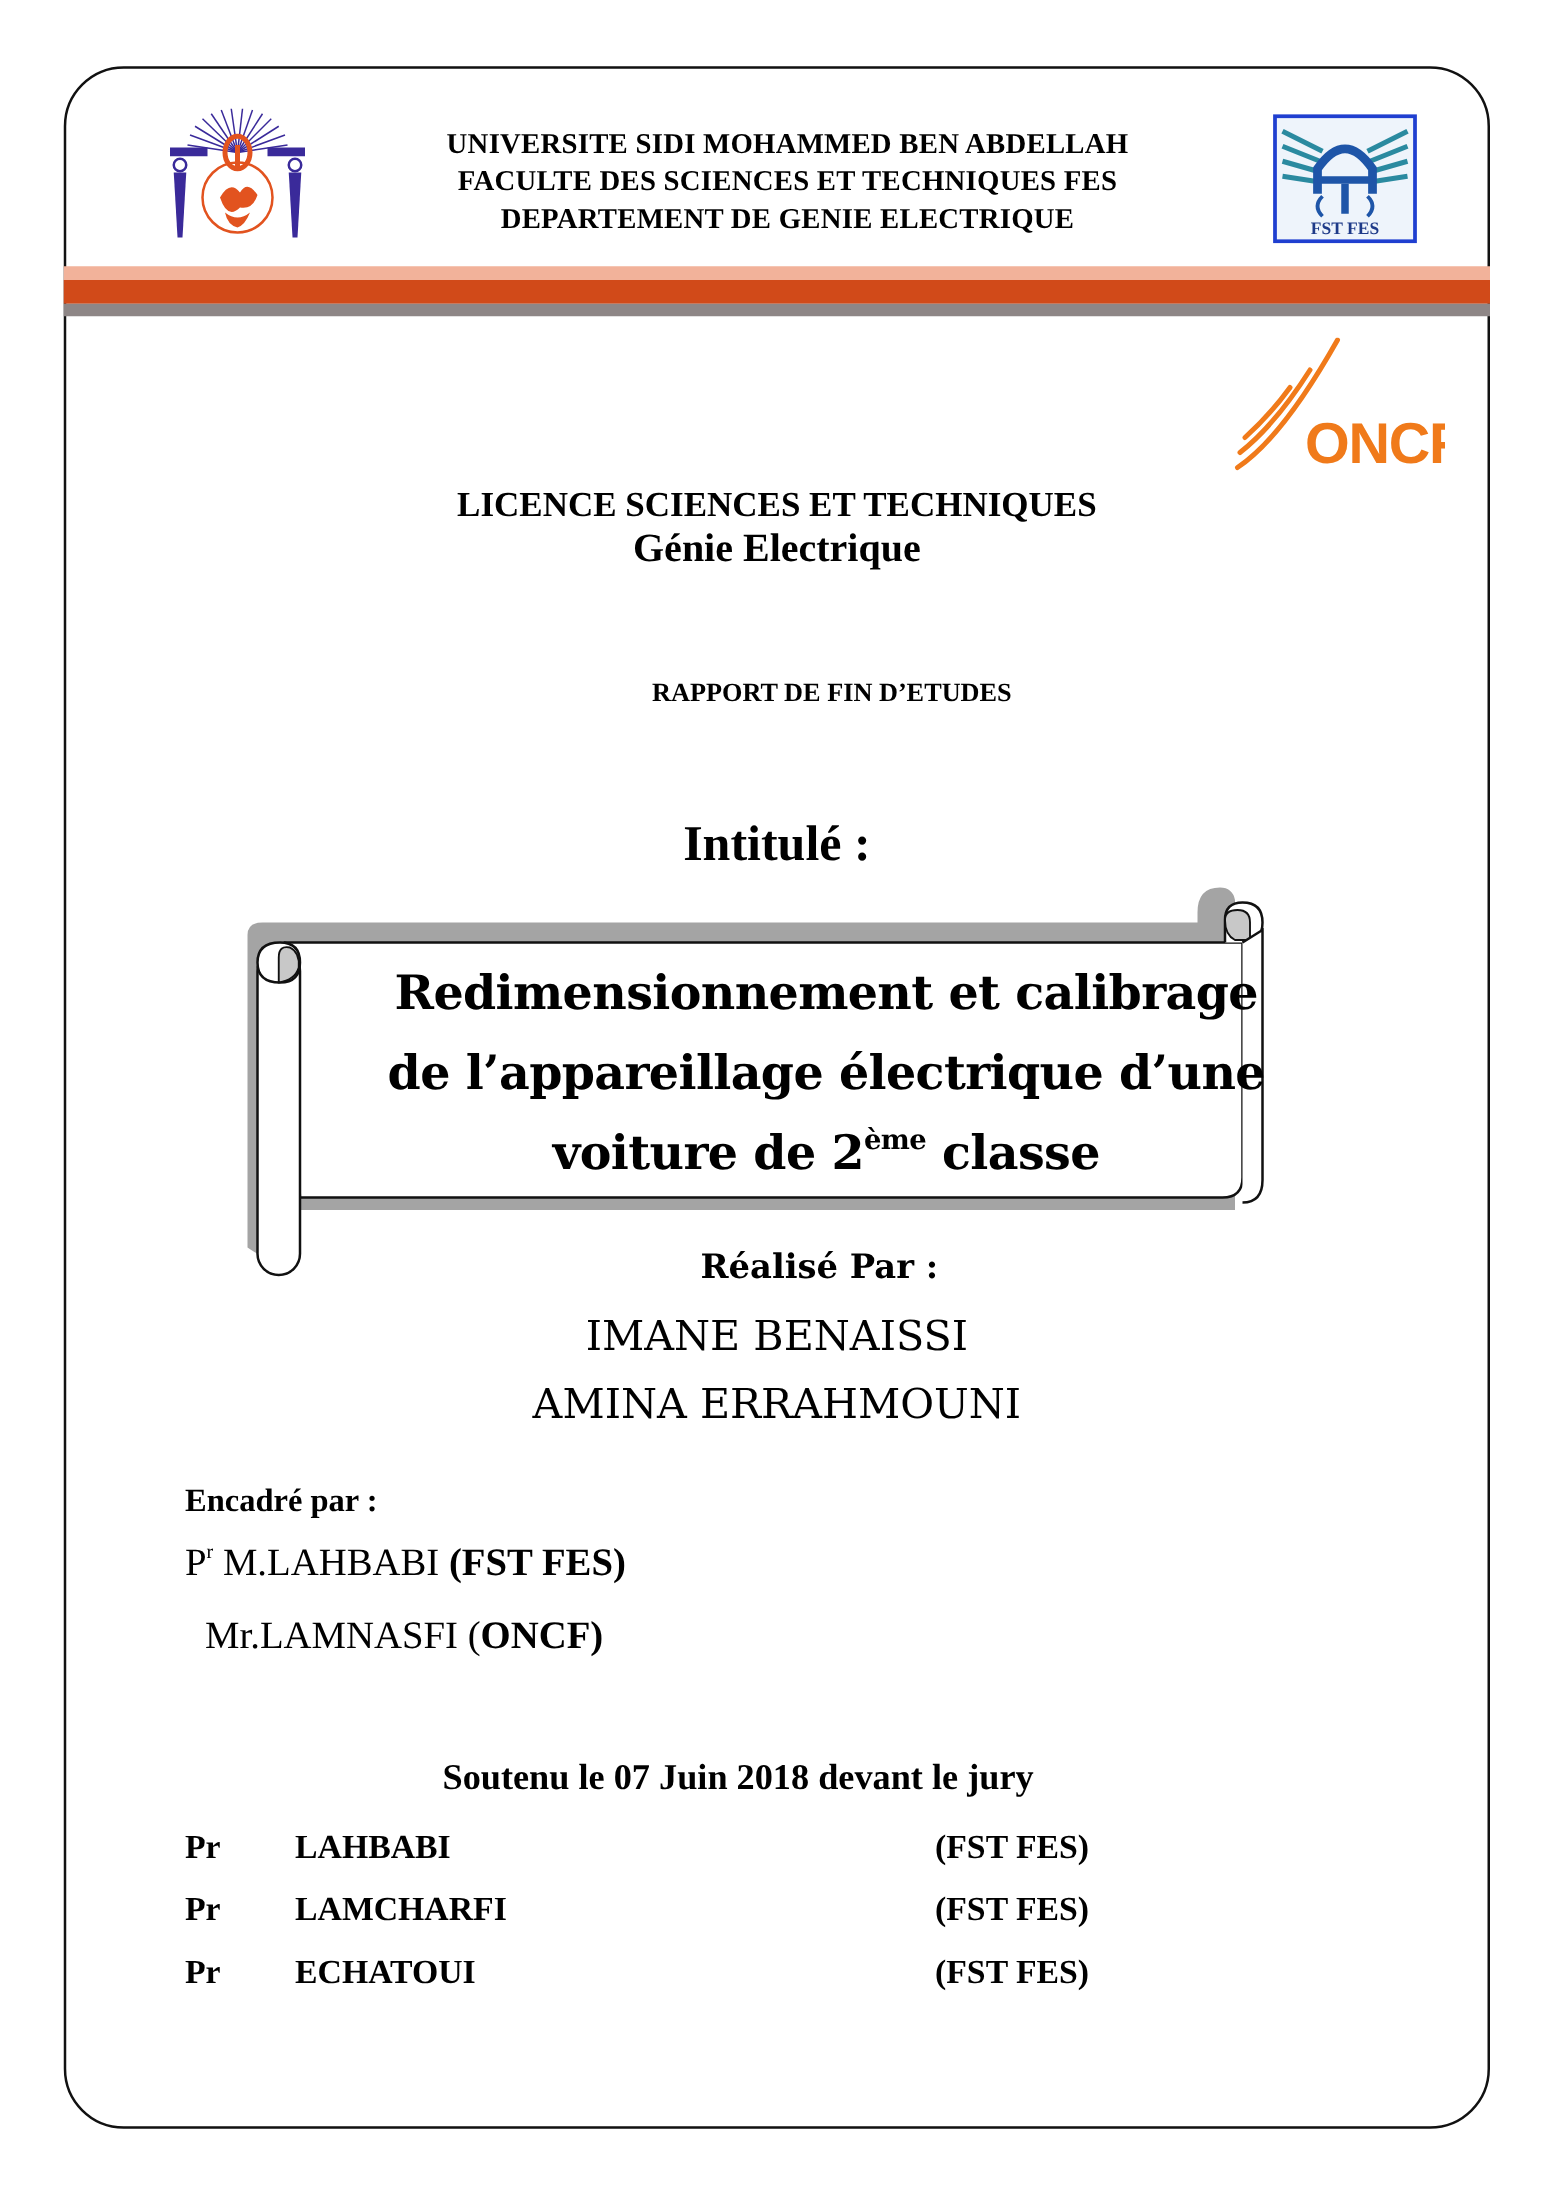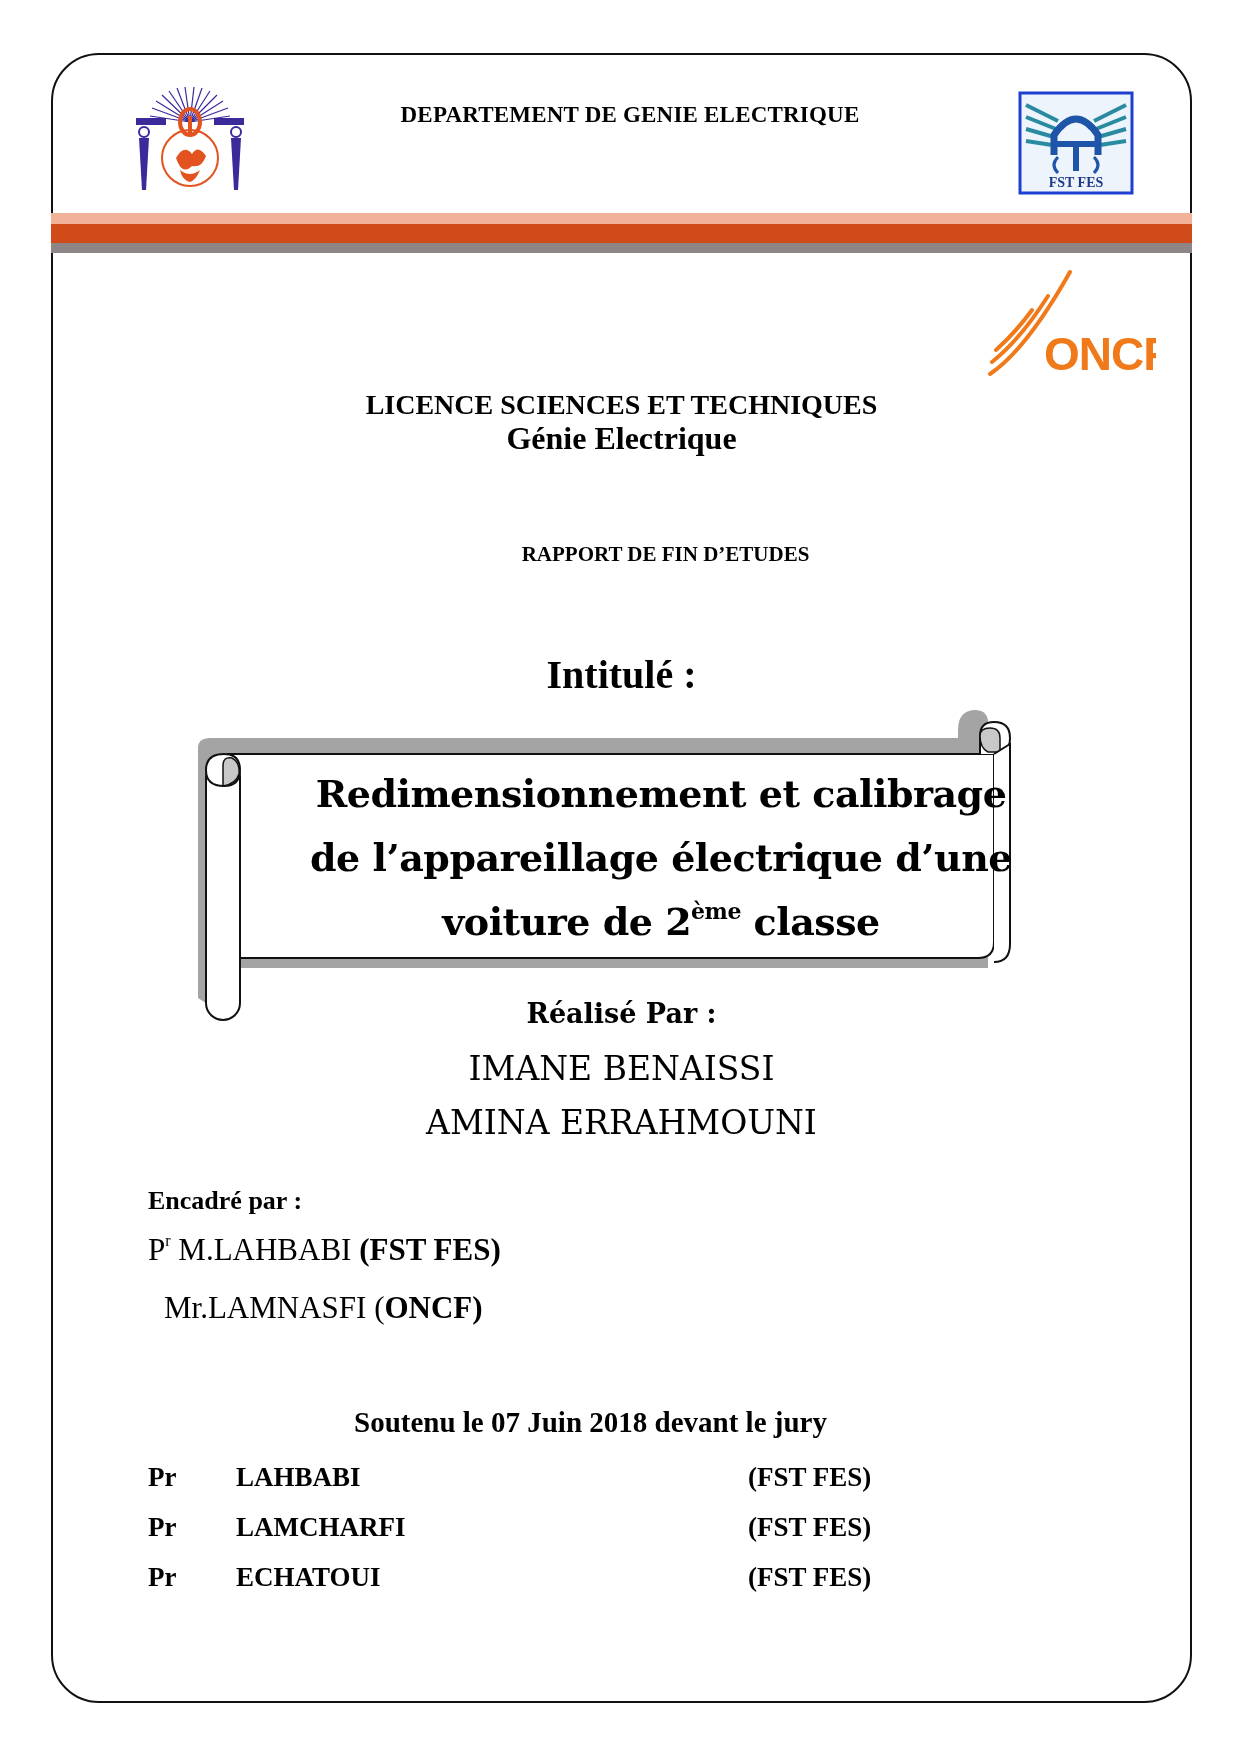--- a/index.html
+++ b/index.html
@@ -33,21 +33,21 @@
   .intitule { top: 657px; font-weight: bold; font-size: 40px; line-height: 36px; }
 
   .scroll-svg { position: absolute; left: 188px; top: 708px; width: 830px; height: 320px; }
   .title-box {
     position: absolute; left: 240px; width: 770px; top: 762px; text-align: center;
     font-family: "DejaVu Serif", serif; font-weight: bold; font-size: 38px; line-height: 64px; letter-spacing: -0.5px; margin-left: 36px;
   }
   .title-box div { white-space: nowrap; }
   .title-box sup { font-size: 22px; vertical-align: 16px; line-height: 0; }
 
-  .realise { top: 996px; font-weight: bold; font-size: 30px; line-height: 36px; font-family: "DejaVu Serif", serif; font-size: 27px; }
+  .realise { top: 996px; font-weight: bold; font-size: 30px; line-height: 36px; font-family: "DejaVu Serif", serif; font-size: 27px; padding-left: 34px; }
   .author { font-family: "DejaVu Serif", serif; font-size: 33px; line-height: 30px; }
   .author-1 { top: 1054px; }
   .author-2 { top: 1108px; }
 
   .encadre { position: absolute; left: 148px; top: 1186px; font-weight: bold; font-size: 26px; line-height: 30px; text-align: right; }
   .sup-line { position: absolute; white-space: nowrap; font-size: 31px; line-height: 36px; }
   .sup-1 { left: 148px; top: 1232px; }
   .sup-2 { left: 164px; top: 1290px; }
   .sup-line sup { font-size: 16px; vertical-align: 14px; line-height: 0; }
   .sup-line b { font-weight: bold; }
@@ -91,20 +91,22 @@
   <polygon points="5,52 15,52 12,104 8,104" fill="#3a2a9a"></polygon>
   <polygon points="97,52 107,52 104,104 100,104" fill="#3a2a9a"></polygon>
   <circle cx="56" cy="72" r="28" fill="#fff" stroke="#e2531f" stroke-width="2"></circle>
   <path d="M42 72 q8 -14 16 -4 q6 -10 14 2 q-4 12 -14 10 q-10 10 -16 -8z" fill="#e2531f"></path>
   <path d="M46 84 q10 8 20 0 q-4 10 -10 12 q-8 -2 -10 -12z" fill="#e2531f"></path>
   <ellipse cx="56" cy="36" rx="10" ry="13" fill="none" stroke="#e2531f" stroke-width="4"></ellipse>
   <rect x="54" y="30" width="4" height="20" fill="#e2531f"></rect>
 </svg>
 
 <div class="header-text">
+  <div>UNIVERSITE SIDI MOHAMMED BEN ABDELLAH</div>
+  <div>FACULTE DES SCIENCES ET TECHNIQUES FES</div>
   <div>DEPARTEMENT DE GENIE ELECTRIQUE</div>
 </div>
 
 <svg class="fst-logo" viewBox="0 0 116 104">
   <rect x="2" y="2" width="112" height="100" fill="#eef4fb" stroke="#1f3fd0" stroke-width="3"></rect>
   <g stroke="#2a8aa0" stroke-width="4" fill="none">
     <path d="M8 14 L40 30"></path>
       <path d="M8 26 L38 38"></path>
       <path d="M8 38 L36 46"></path>
       <path d="M8 50 L34 54"></path>

